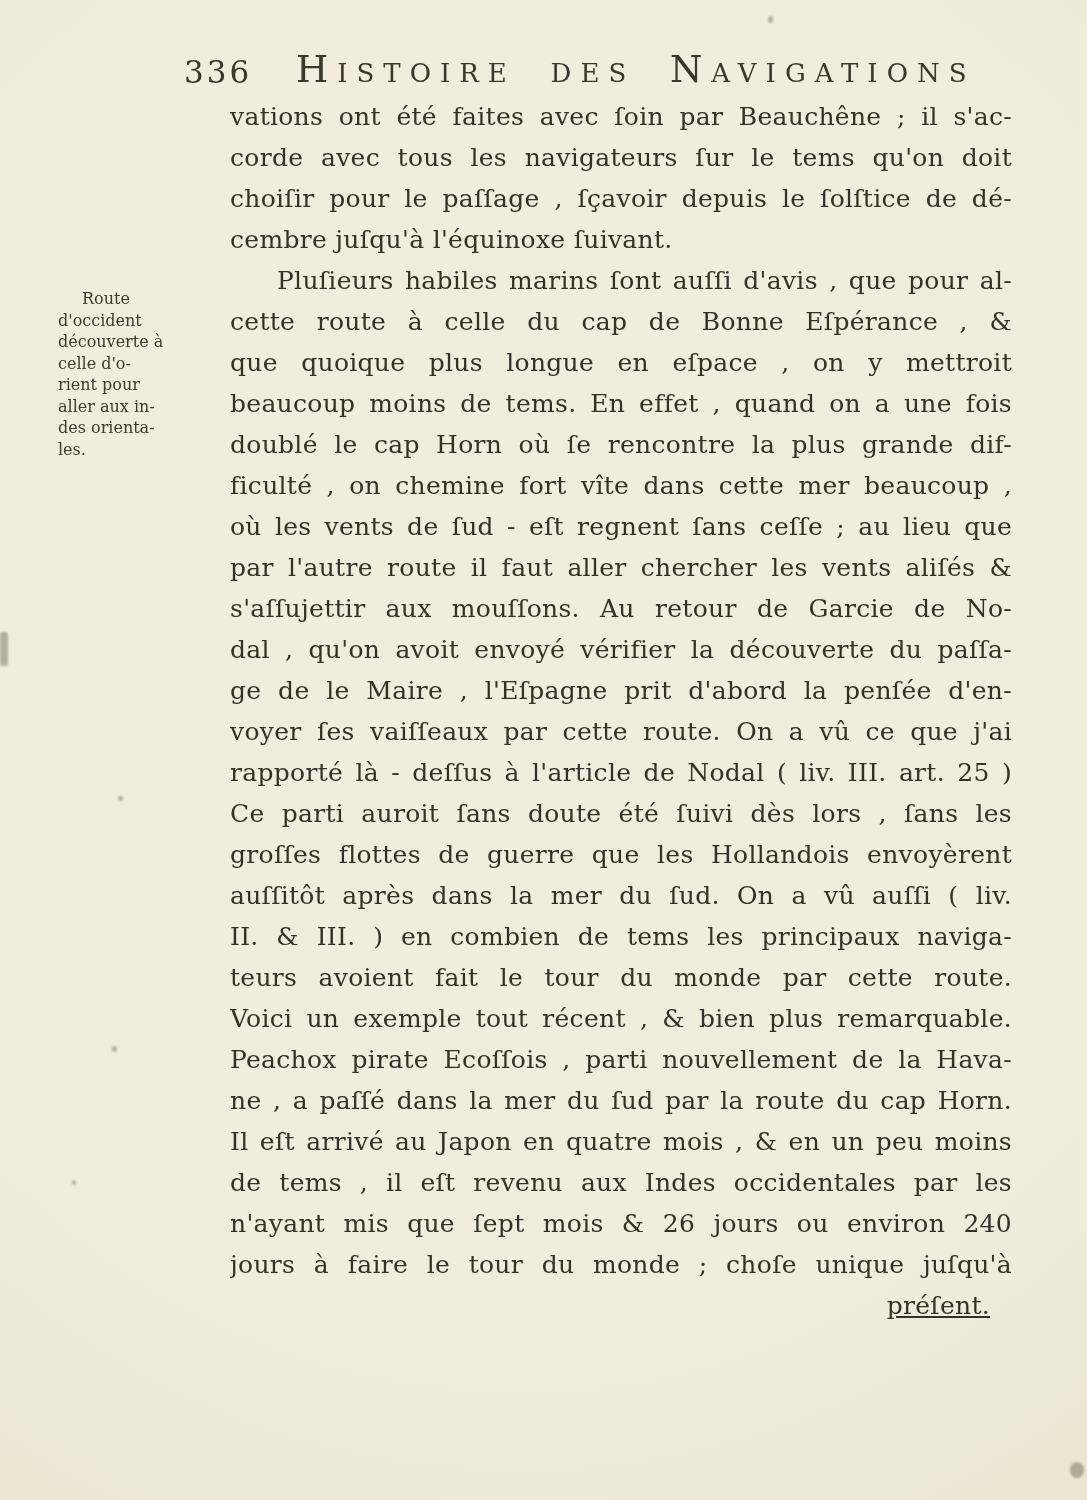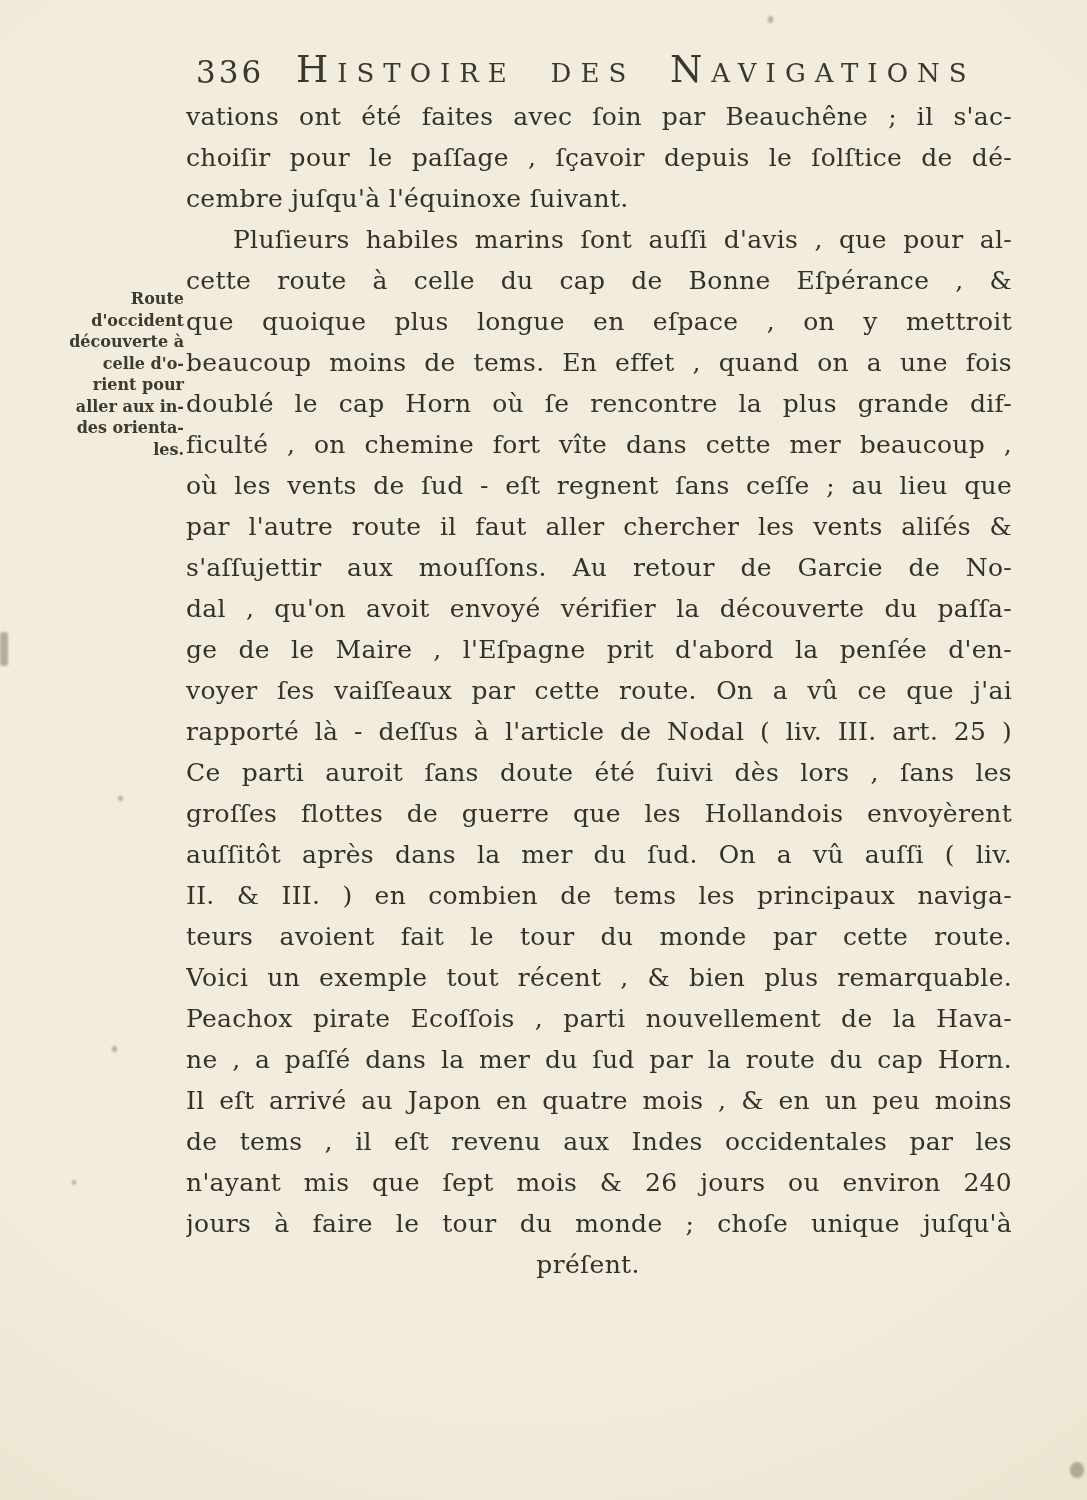--- a/index.html
+++ b/index.html
@@ -16,21 +16,21 @@
     background:
       radial-gradient(ellipse 120% 90% at 48% 42%, #f1ecdc 55%, #eae3cf 82%, #e2dac2 100%);
     color: #35322a;
     font-family: "DejaVu Serif", "Liberation Serif", serif;
   }
 
   
   .header { position: absolute; top: 48px; left: 0; width: 100%; height: 50px; }
   .page-number {
     position: absolute;
-    left: 196px; top: 6px;
+    left: 184px; top: 6px;
     font-size: 31px;
     letter-spacing: 3px;
     color: #3a372e;
     text-align: right;
   }
   .running-title {
     position: absolute;
     left: 296px; top: 0;
     width: 650px;
     font-variant: small-caps;
@@ -43,50 +43,52 @@
 
   
   .margin-note {
     position: absolute;
     left: 58px; top: 288px;
     width: 126px;
     font-size: 16px;
     line-height: 21.5px;
     color: #3d3a30;
   }
-  .margin-note .line { text-align: right; font-weight: bold; }
+  .margin-note .line { text-align: left; }
   .margin-note .line:first-child { text-indent: 24px; }
 
   
   .body-text {
     position: absolute;
     left: 186px; top: 96px;
     width: 826px;
     font-size: 25px;
     letter-spacing: 0.3px;
     color: #34312a;
   }
   .body-text .line {
     display: block;
     height: 41px;
     line-height: 41px;
     text-align: justify;
     text-align-last: justify;
     text-justify: inter-word;
     overflow: hidden;
     white-space: nowrap;
+    margin-left: 44px;
   }
   .body-text .line.flush { text-align-last: left; }
   .para-2 .line:first-child { text-indent: 47px; }
   .closing-line {
     display: block;
     height: 41px;
     line-height: 41px;
-    text-align: center;
+    text-align: right;
     padding-right: 22px;
+    text-decoration: underline;
   }
 
   
   .speck { position: absolute; background: rgba(62, 56, 40, 0.35); border-radius: 50%; filter: blur(1px); }
   .speck.s1 { left: 0px;    top: 632px;  width: 8px;  height: 34px; border-radius: 3px; }
   .speck.s2 { left: 118px;  top: 796px;  width: 5px;  height: 5px; }
   .speck.s3 { left: 112px;  top: 1046px; width: 5px;  height: 6px; }
   .speck.s4 { left: 1070px; top: 1462px; width: 14px; height: 16px; }
   .speck.s5 { left: 768px;  top: 16px;   width: 5px;  height: 7px; }
   .speck.s6 { left: 72px;   top: 1180px; width: 4px;  height: 5px; }
@@ -108,20 +110,21 @@
       <div class="line">celle d'o-</div>
       <div class="line">rient pour</div>
       <div class="line">aller aux in-</div>
       <div class="line">des orienta-</div>
       <div class="line">les.</div>
     </div>
 
   <div class="body-text">
     <div class="para para-1">
         <div class="line">vations ont été faites avec ſoin par Beauchêne ; il s'ac-</div>
+        <div class="line">corde avec tous les navigateurs ſur le tems qu'on doit</div>
         <div class="line">choiſir pour le paſſage , ſçavoir depuis le ſolſtice de dé-</div>
         <div class="line flush">cembre juſqu'à l'équinoxe ſuivant.</div>
       </div>
     <div class="para para-2">
         <div class="line">Pluſieurs habiles marins ſont auſſi d'avis , que pour al-</div>
         <div class="line">cette route à celle du cap de Bonne Eſpérance , &amp;</div>
         <div class="line">que quoique plus longue en eſpace , on y mettroit</div>
         <div class="line">beaucoup moins de tems. En effet , quand on a une fois</div>
         <div class="line">doublé le cap Horn où ſe rencontre la plus grande dif-</div>
         <div class="line">ficulté , on chemine fort vîte dans cette mer beaucoup ,</div>

